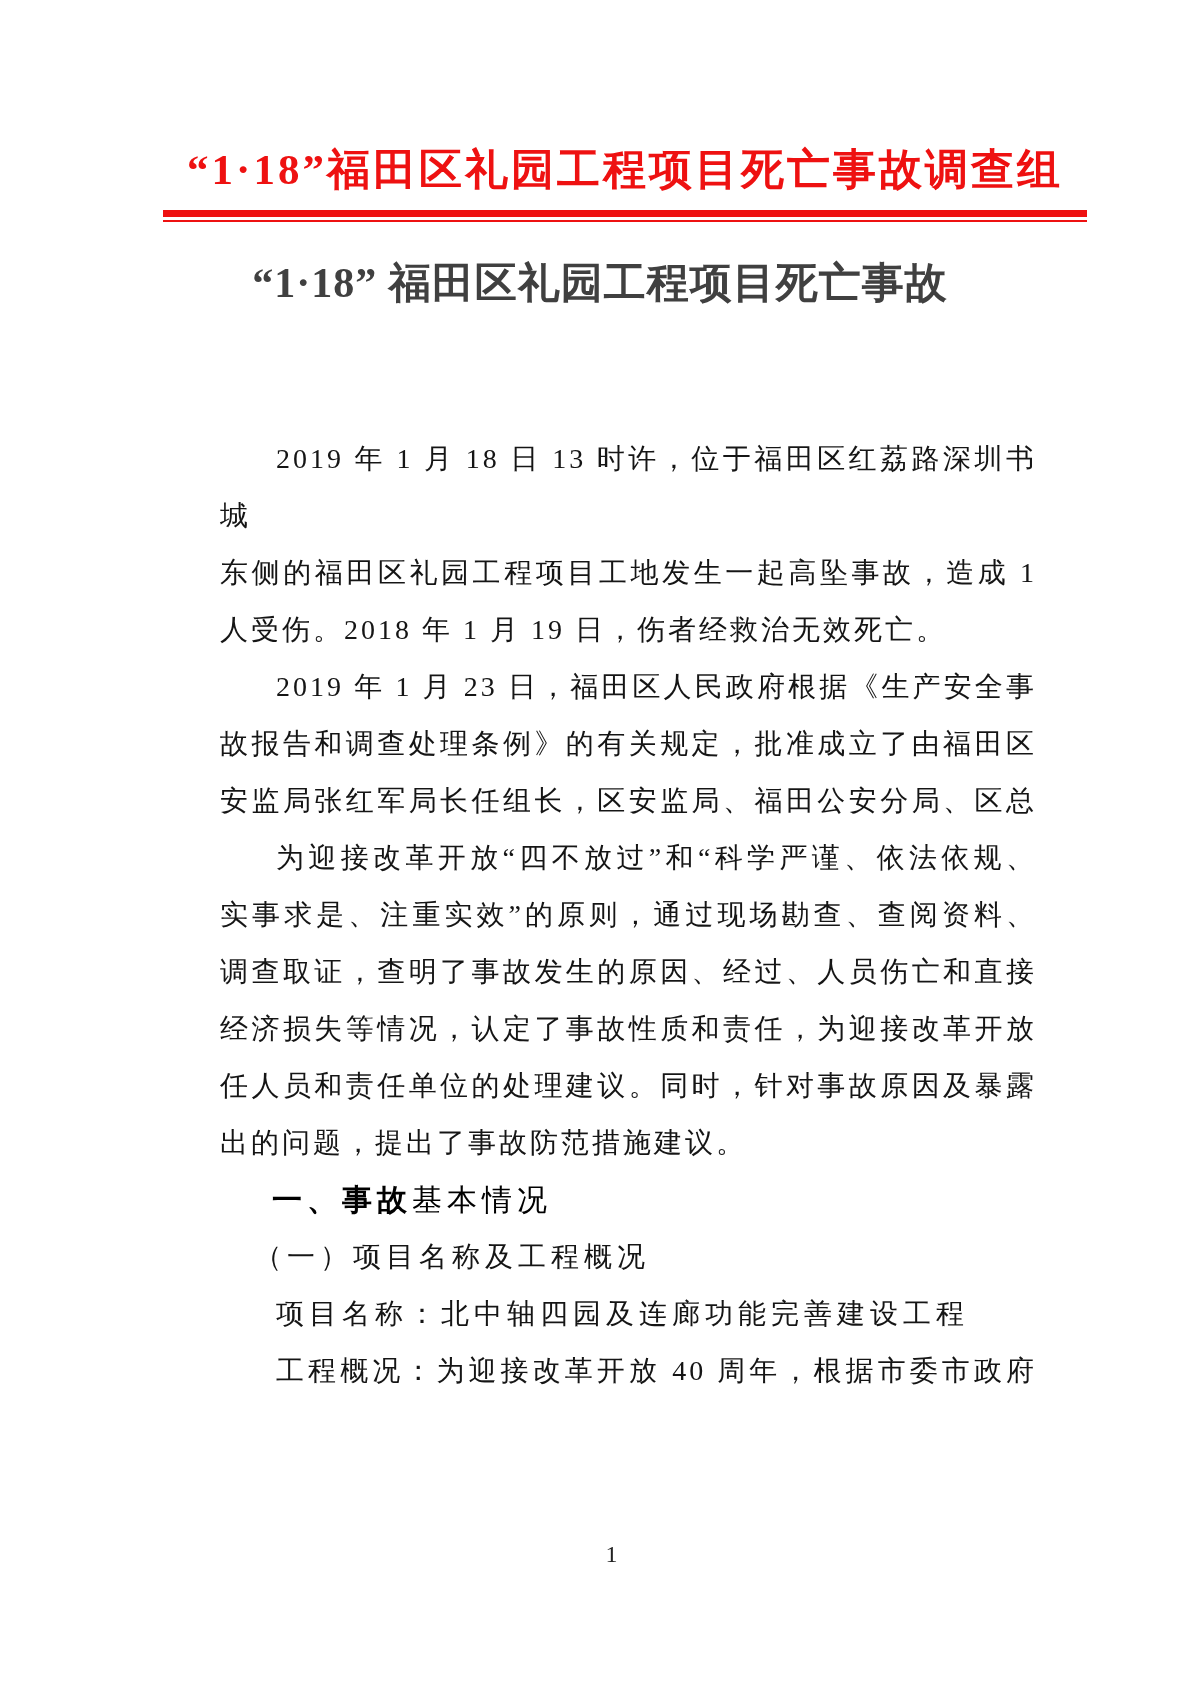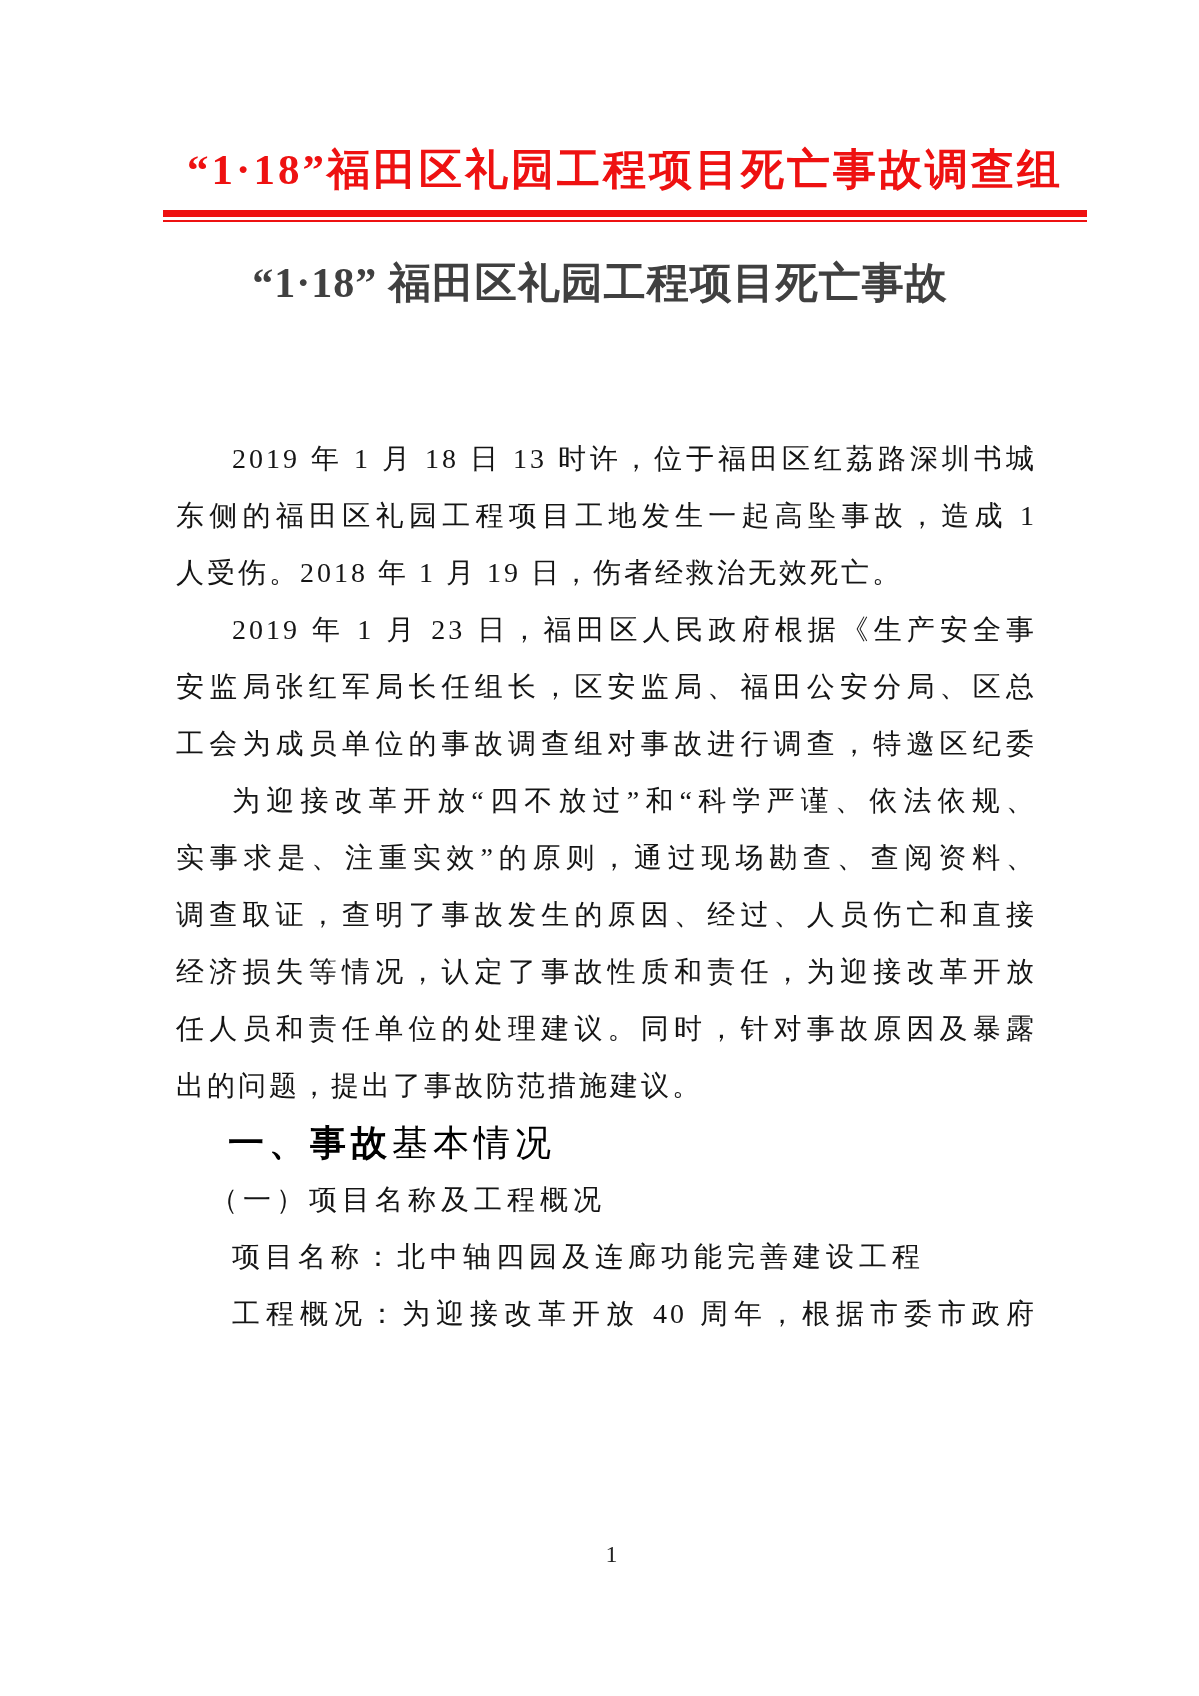--- a/index.html
+++ b/index.html
@@ -34,29 +34,29 @@
     text-align:center; font-weight:bold; color:#404040;
     font-size:42px; line-height:58px; letter-spacing:1px;
   }
 
   
   .body-block {
     position:absolute; top:430px; left:176px; width:861px;
     font-size:28px; line-height:57px; letter-spacing:3px;
     color:#151515;
   }
-  .ln { text-align:justify; }
+  .ln { text-align:justify;margin-left:44px; }
   .ln.full { text-align-last:justify; }
   .ln.indent { text-indent:56px; }
   .ln.kai { letter-spacing:5px; }
   .ln.sub-indent { text-indent:34px; }
 
   .heading {
     font-family:"Liberation Sans","DejaVu Sans",sans-serif;
-    font-size:36px; letter-spacing:5px; text-indent:52px;
+    font-size:30px; letter-spacing:5px; text-indent:52px;
     color:#000000;
   }
   .heading .strong { font-weight:bold; }
   .heading .rest { font-weight:normal; }
 
   .page-num {
     position:absolute; top:1541px; left:0; width:100%;
     text-align:center; font-size:24px; letter-spacing:0;
     color:#222222;
   }
@@ -72,22 +72,22 @@
   <div class="doc-title">
     <div>“1·18” 福田区礼园工程项目死亡事故</div>
   </div>
 
   <div class="body-block">
     <div class="ln full indent">2019 年 1 月 18 日 13 时许，位于福田区红荔路深圳书城</div>
     <div class="ln full">东侧的福田区礼园工程项目工地发生一起高坠事故，造成 1</div>
     <div class="ln">人受伤。2018 年 1 月 19 日，伤者经救治无效死亡。</div>
 
     <div class="ln full indent">2019 年 1 月 23 日，福田区人民政府根据《生产安全事</div>
+    <div class="ln full">故报告和调查处理条例》的有关规定，批准成立了由福田区</div>
     <div class="ln full">安监局张红军局长任组长，区安监局、福田公安分局、区总</div>
-    <div class="ln full">工会为成员单位的事故调查组对事故进行调查，特邀区纪委</div>
 
     <div class="ln full indent">为迎接改革开放“四不放过”和“科学严谨、依法依规、</div>
     <div class="ln full">实事求是、注重实效”的原则，通过现场勘查、查阅资料、</div>
     <div class="ln full">调查取证，查明了事故发生的原因、经过、人员伤亡和直接</div>
     <div class="ln full">经济损失等情况，认定了事故性质和责任，为迎接改革开放</div>
     <div class="ln full">任人员和责任单位的处理建议。同时，针对事故原因及暴露</div>
     <div class="ln">出的问题，提出了事故防范措施建议。</div>
 
     <div class="ln heading">
       <span class="strong">一、事故</span><span class="rest">基本情况</span>

